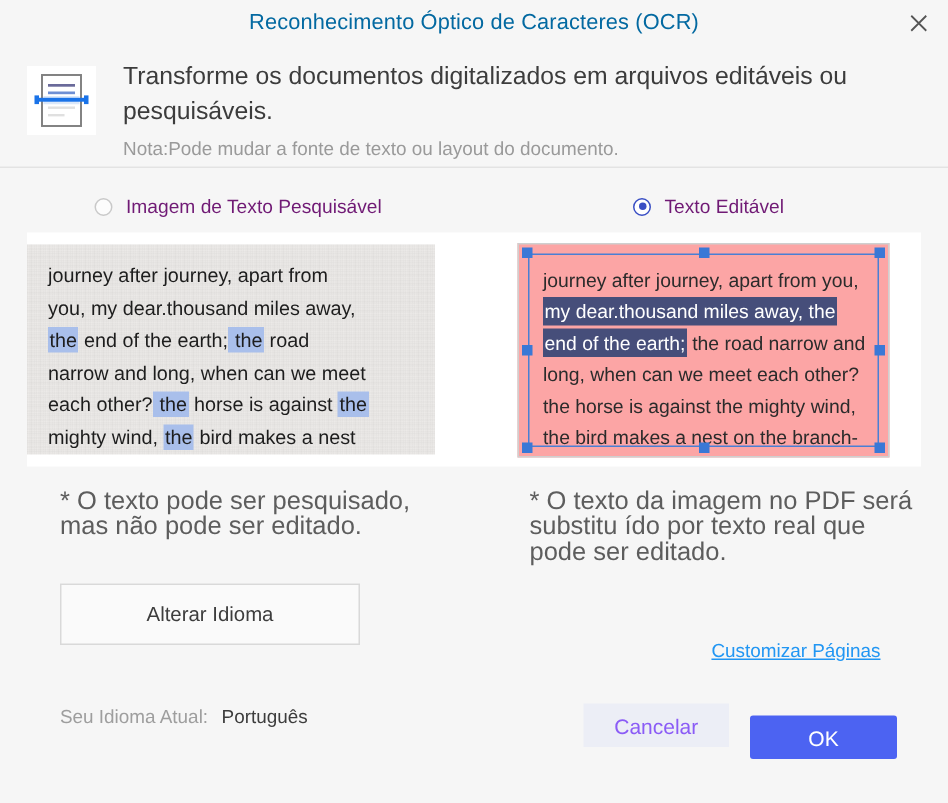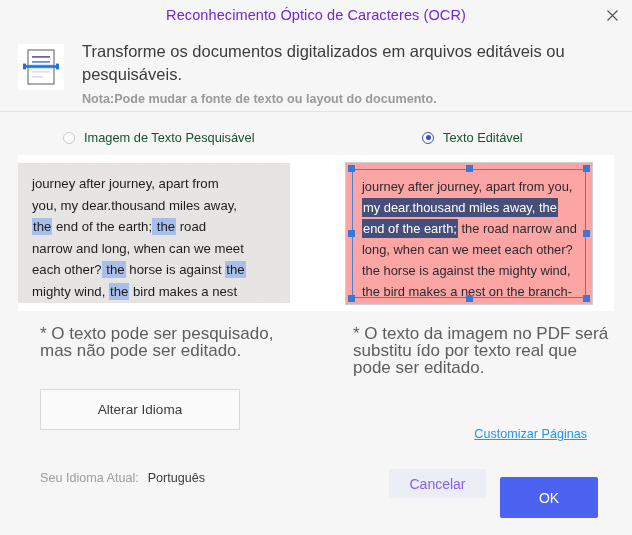--- a/index.html
+++ b/index.html
@@ -21,21 +21,21 @@
     position: absolute;
     left: 0; top: 0;
     width: 632px;
     height: 30px;
     display: flex;
     align-items: center;
     justify-content: center;
   }
   .titlebar-text {
     font-size: 14.5px;
-    color: #6d28d9;
+    color: #0369a1;
     letter-spacing: 0.1px;
   }
   .close-btn {
     position: absolute;
     right: 6px;
     top: 2px;
     width: 28px;
     height: 26px;
     display: flex;
     align-items: center;
@@ -71,21 +71,20 @@
     font-size: 16.5px;
     color: #3c3c3c;
     line-height: 23px;
     max-width: 530px;
   }
   .header-note {
     font-size: 12.6px;
     color: #9a9a9a;
     margin-top: 5px;
     line-height: 16px;
-    font-weight: bold;
   }
   .divider {
     position: absolute;
     left: 0;
     width: 632px;
     height: 1px;
     background: #e3e3e3;
   }
   .divider-top { top: 111px; }
 
@@ -95,21 +94,21 @@
     left: 0; top: 130px;
     width: 632px;
     height: 22px;
   }
   .radio-opt {
     position: absolute;
     display: flex;
     align-items: center;
     cursor: pointer;
     font-size: 12.8px;
-    color: #14532d;
+    color: #701a75;
   }
   .radio-left  { left: 63px; }
   .radio-right { left: 422px; }
   .radio-mark {
     width: 12px; height: 12px;
     border-radius: 50%;
     border: 1px solid #c9c9c9;
     background: #fcfcfc;
     box-sizing: border-box;
     margin-right: 9px;
@@ -265,21 +264,21 @@
     font-size: 14px;
     display: flex;
     align-items: center;
     justify-content: center;
     cursor: pointer;
     font-family: "Liberation Sans", sans-serif;
   }
   .btn-ok {
     position: absolute;
     left: 500px; top: 477px;
-    width: 98px; height: 41px;
+    width: 98px; height: 29px;
     background: #4c63f2;
     border: none;
     color: #ffffff;
     font-size: 14px;
     display: flex;
     align-items: center;
     justify-content: center;
     cursor: pointer;
     border-radius: 2px;
     font-family: "Liberation Sans", sans-serif;

